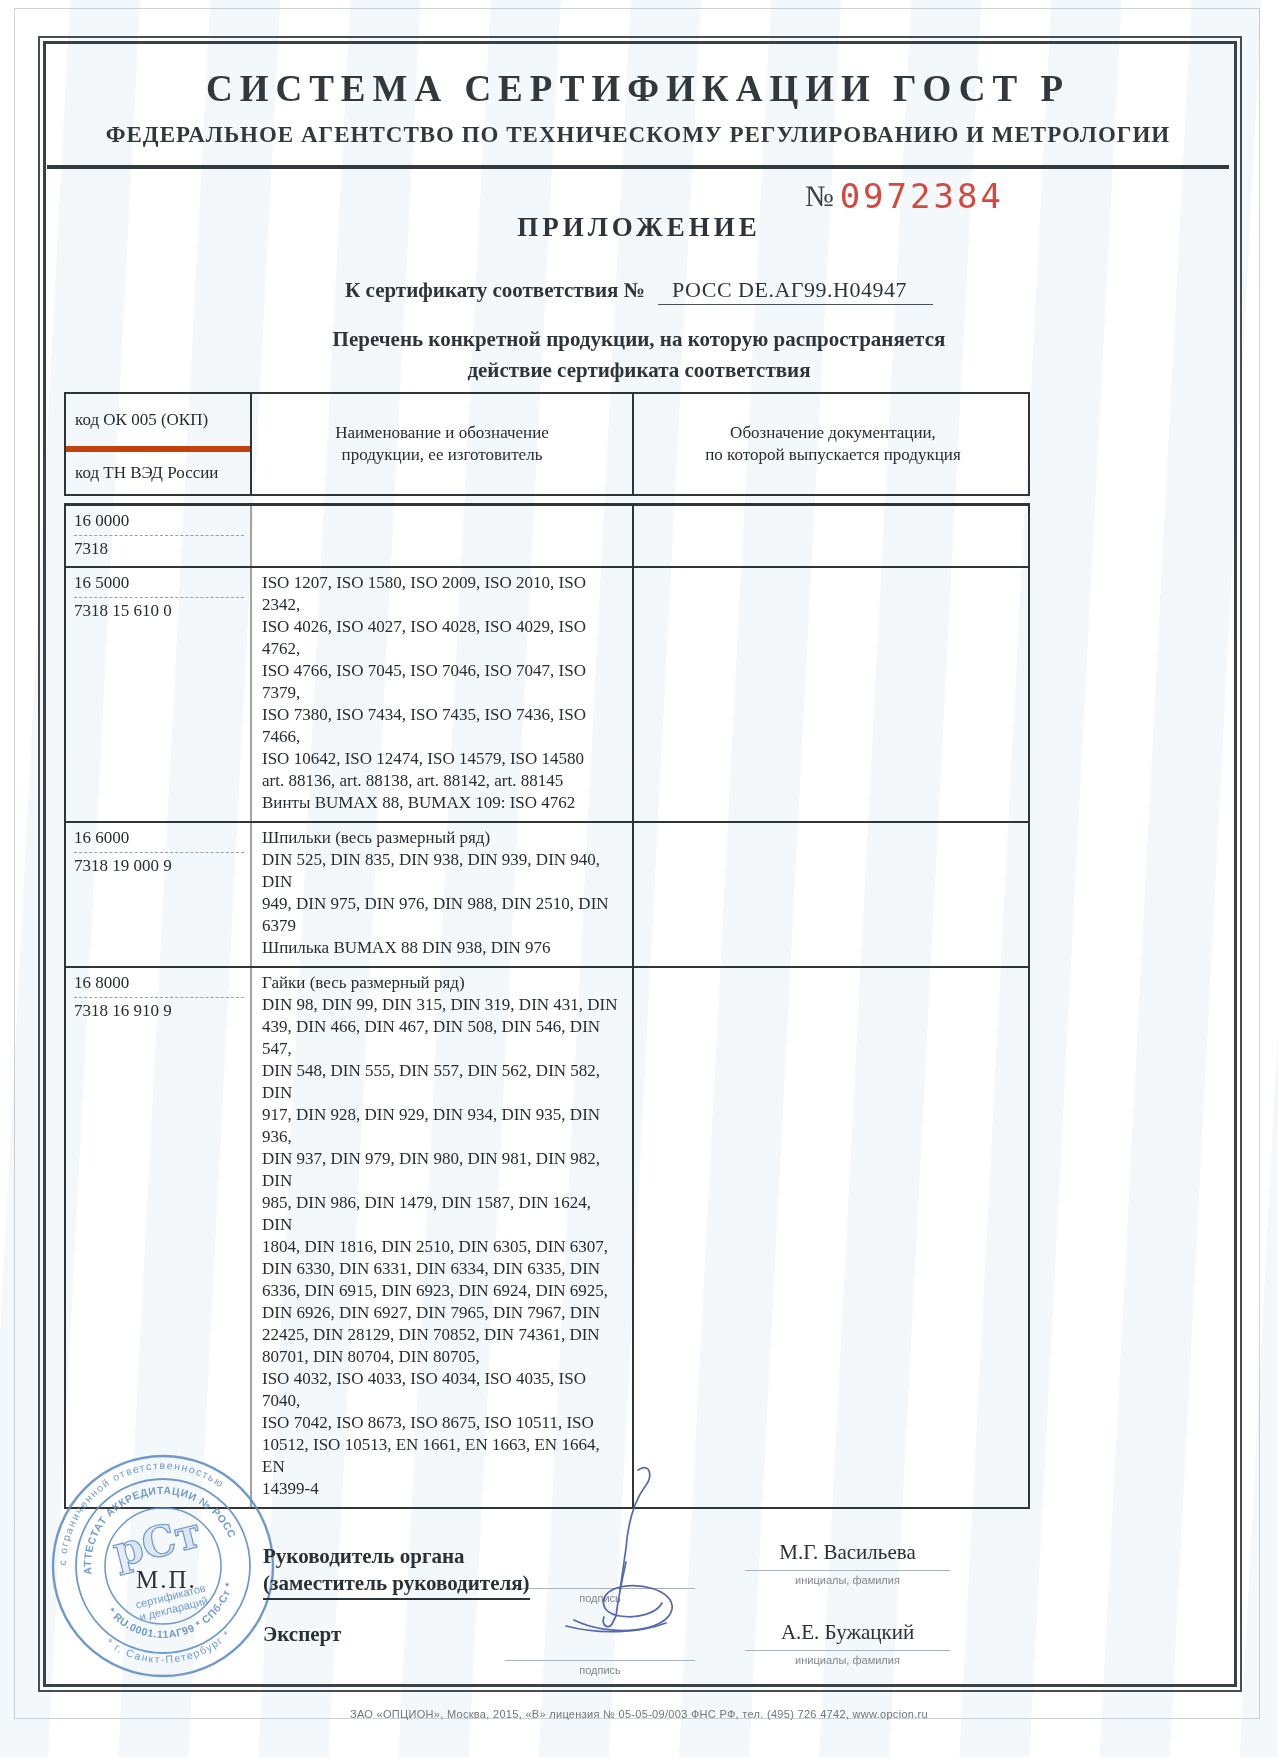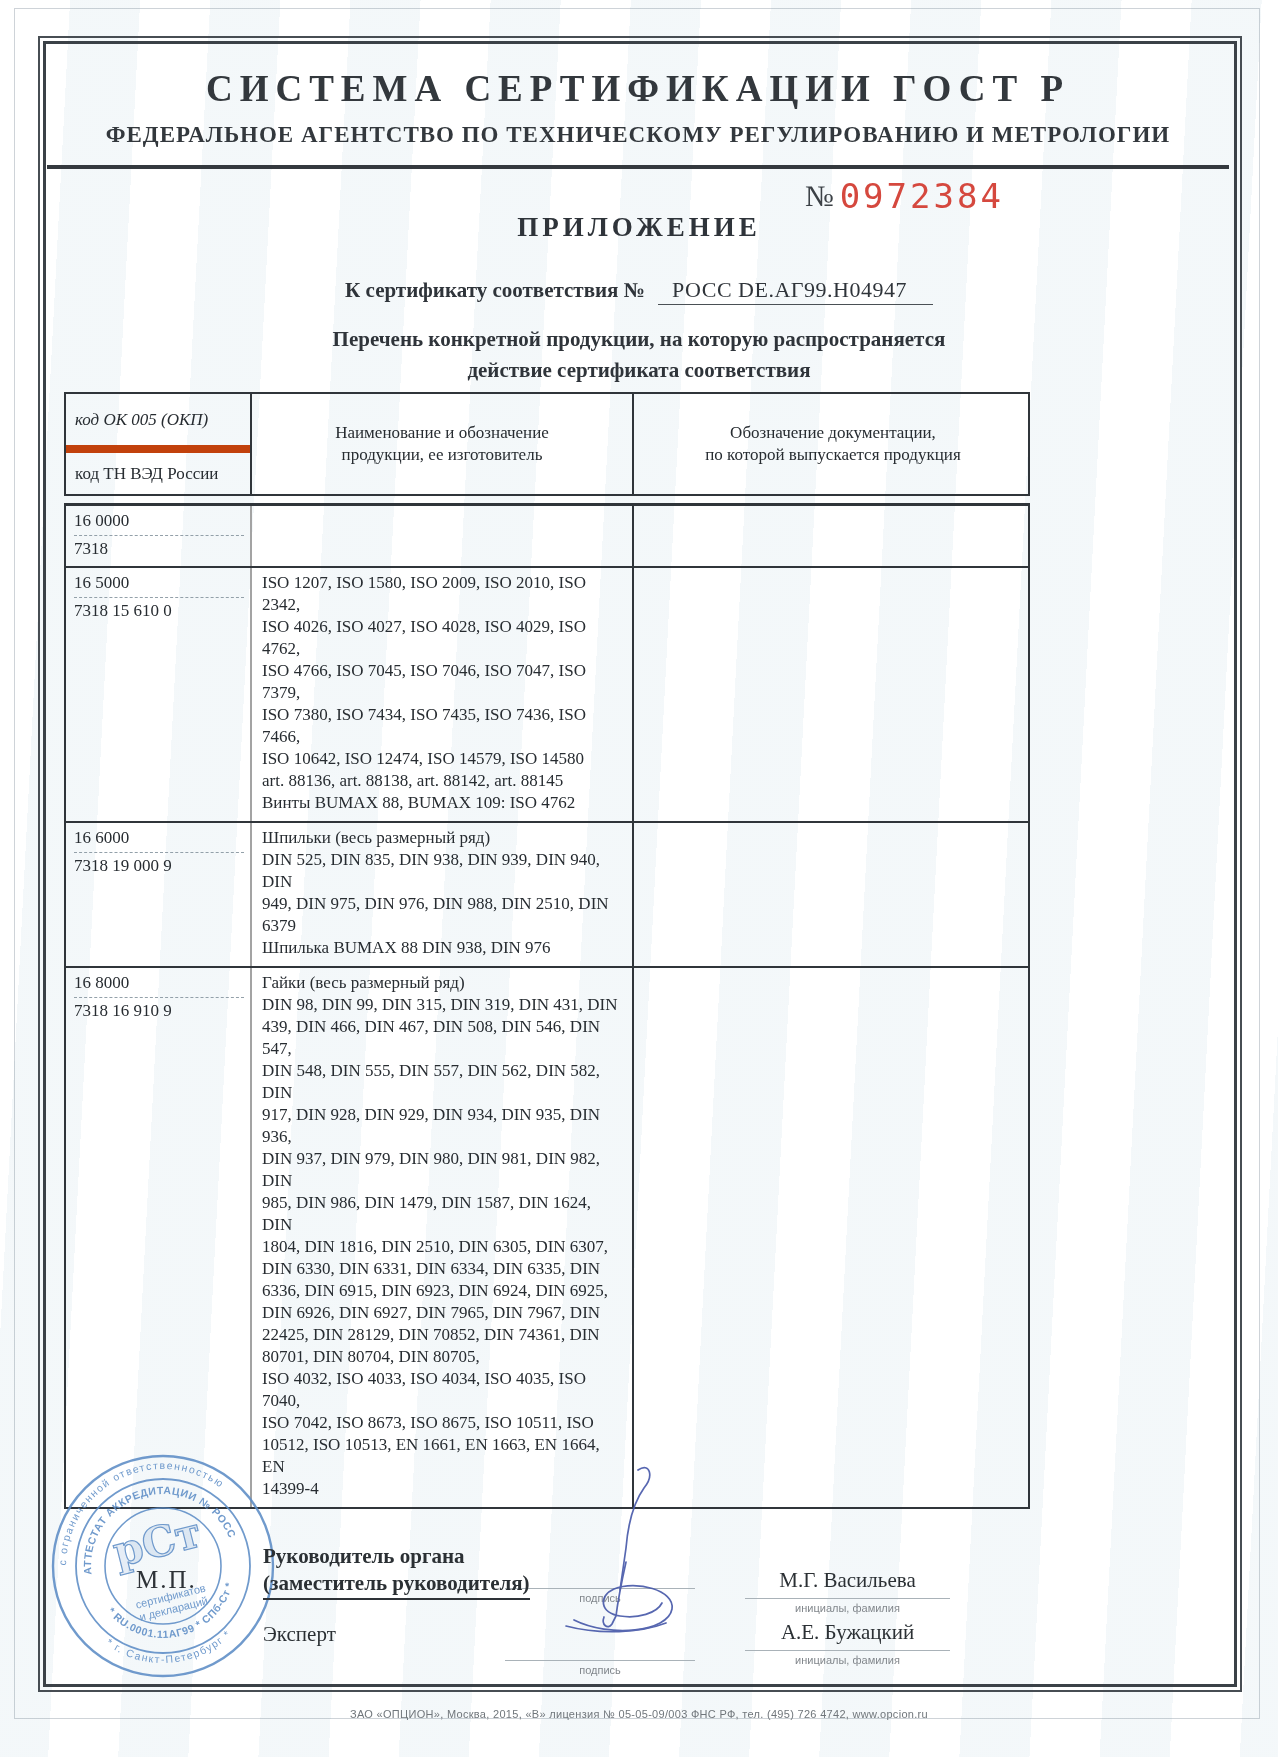--- a/index.html
+++ b/index.html
@@ -41,52 +41,52 @@
 
   .purpose { position:absolute; top:324px; left:0; width:100%; text-align:center;
     font-size:21px; font-weight:bold; line-height:31px; color:#2f343a; white-space:pre-line; }
 
   .table { position:absolute; left:64px; top:392px; width:966px;
     font-size:17px; line-height:22px; color:#272c31; }
   .thead { display:grid; grid-template-columns:184px 382px 400px;
     border:2px solid #30353a; height:100px; box-sizing:content-box; }
   .th-codes { display:flex; flex-direction:column; }
   .th-codes .half-top { flex:1.25; display:flex; align-items:center; padding-left:9px;
-    border-bottom:8px solid #c2410c;font-style:italic; }
+    border-bottom:6px solid #c2410c; }
   .th-codes .half-bot { flex:1; display:flex; align-items:center; padding-left:9px; }
   .th { border-left:2px solid #30353a; display:flex; align-items:center;
     justify-content:center; text-align:center; white-space:pre-line; }
   .tbody { border:2px solid #30353a; border-top:3px solid #30353a; margin-top:7px; }
   .trow { display:grid; grid-template-columns:184px 382px 400px; border-bottom:2px solid #30353a; }
   .trow:last-child { border-bottom:none; }
   .cell-codes { padding:4px 6px 6px 8px; }
   .okp { border-bottom:1px dashed #93a0a9; padding-bottom:3px; margin-bottom:2px; }
   .cell-product { border-left:2px solid #a3a3a3; padding:4px 8px 7px 10px; white-space:pre-line; }
   .cell-docs { border-left:2px solid #30353a; }
 
   .stamp { position:absolute; left:45px; top:1448px; width:236px; height:236px;
     opacity:.88; z-index:2; }
   .mp { position:absolute; left:136px; top:1566px; font-size:25px; letter-spacing:2px;
     color:#2e3338; z-index:3; }
 
   .role1 { position:absolute; left:263px; top:1543px; font-size:21px; font-weight:bold;
     line-height:27px; color:#2b3034; z-index:4; }
   .role1 .u { display:inline-block; border-bottom:2.5px solid #2e3338; padding-bottom:1px; }
-  .role2 { position:absolute; left:263px; top:1622px; font-size:21px; font-weight:normal;
+  .role2 { position:absolute; left:263px; top:1622px; font-size:21px; font-weight:bold;
     color:#2b3034; z-index:4; }
 
   .sigline { position:absolute; width:190px; border-top:1px solid #a9b2b8;
     text-align:center; z-index:1; }
   .sigline-1 { left:505px; top:1588px; }
   .sigline-2 { left:505px; top:1660px; }
   .caption { font-family:"Liberation Sans","DejaVu Sans",sans-serif; font-size:11px;
     color:#82878c; margin-top:3px; }
 
   .nameblock { position:absolute; width:205px; text-align:center; z-index:1; }
-  .nameblock-1 { left:745px; top:1540px;margin-top:28px; }
+  .nameblock-1 { left:745px; top:1540px; }
   .nameblock-2 { left:745px; top:1620px; }
   .nameblock .name { font-size:21px; color:#2b3034; padding-bottom:5px;
     border-bottom:1px solid #a9b2b8; }
 
   .autograph { position:absolute; left:540px; top:1462px; width:200px; height:210px; z-index:5; }
 
   .footer { position:absolute; left:0; top:1708px; width:100%; text-align:center;
     font-family:"Liberation Sans","DejaVu Sans",sans-serif; font-size:11px;
     color:#70767b; letter-spacing:.3px; }
 </style>

